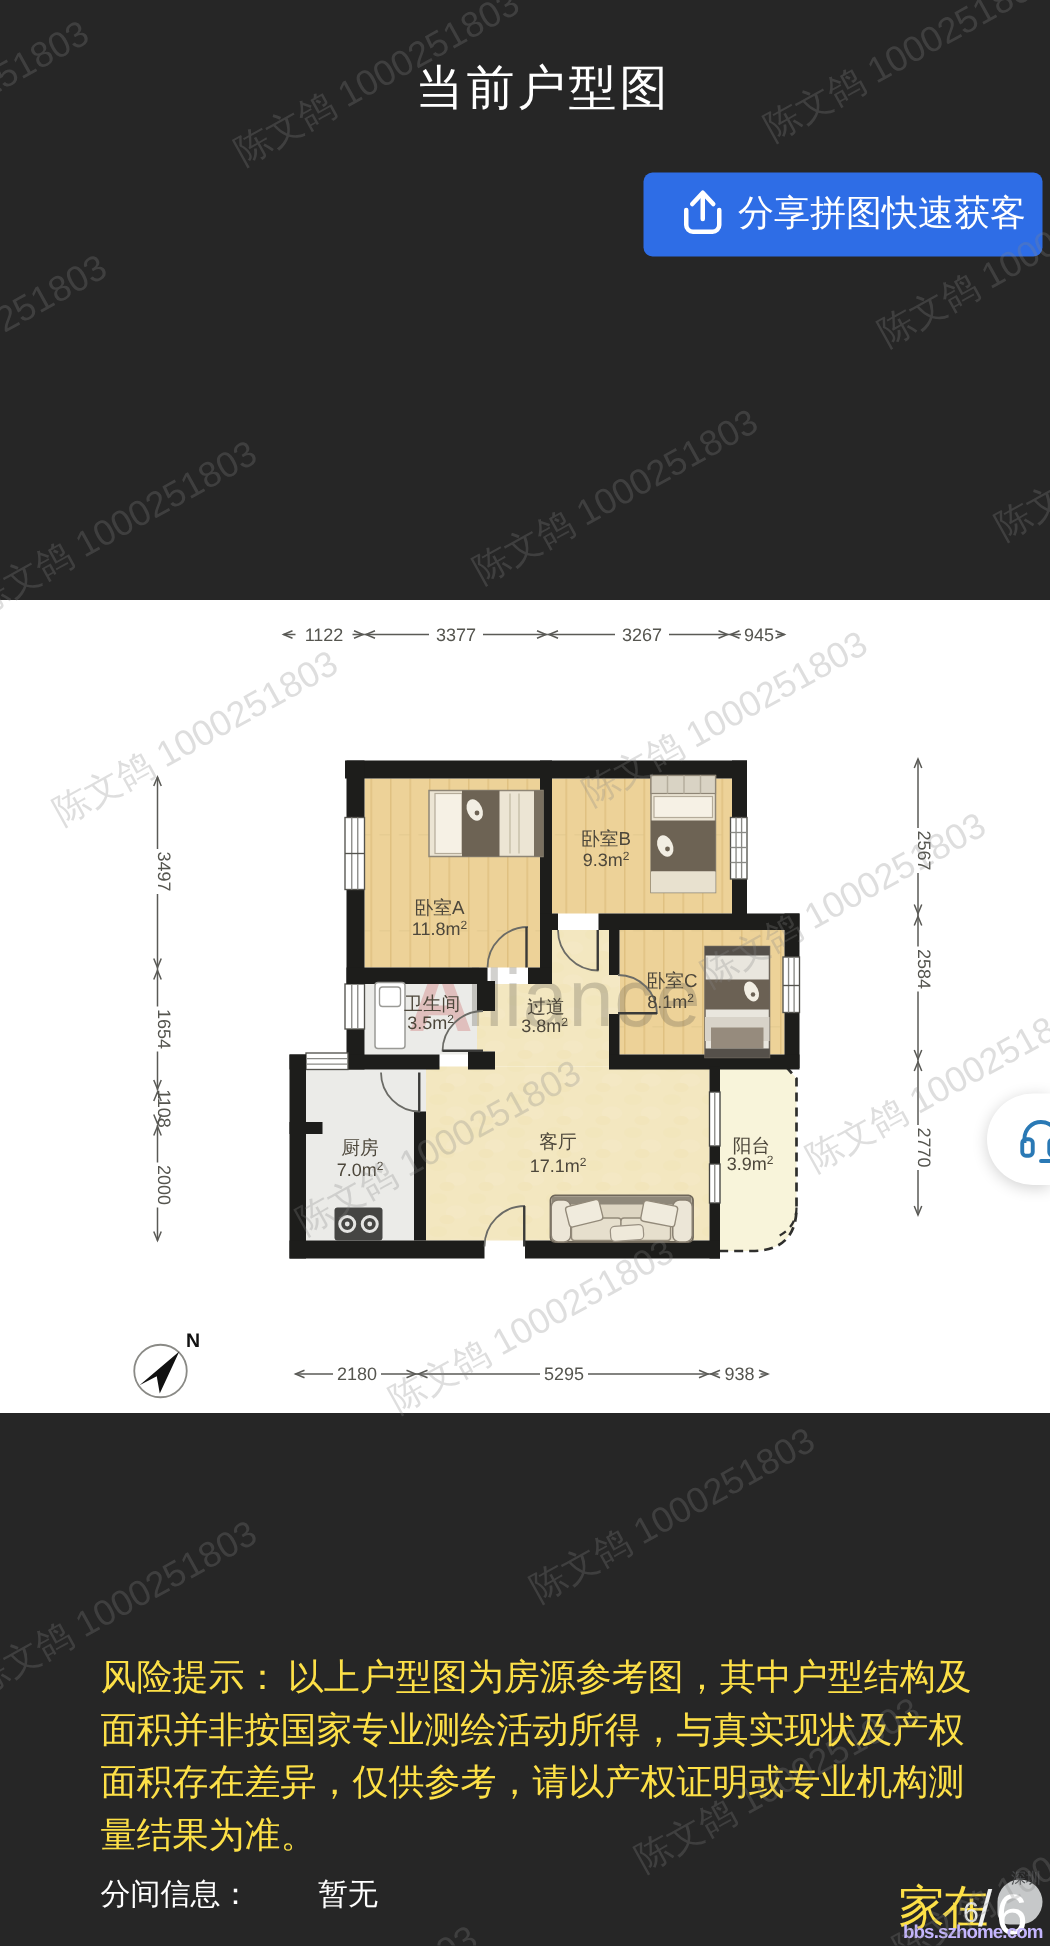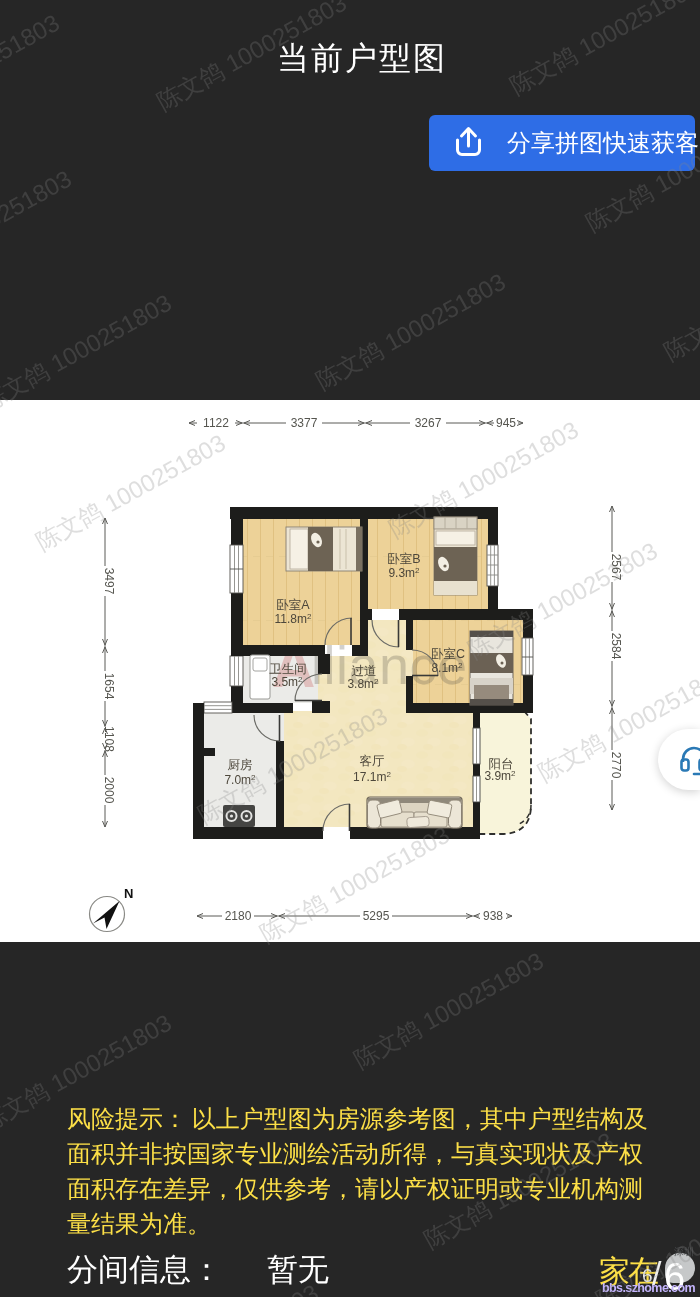--- a/index.html
+++ b/index.html
@@ -12,21 +12,21 @@
 
 <div class="abs" style="left:12px;top:37px;width:700px;text-align:center;color:#ffffff;font-size:32px;letter-spacing:2px;">当前户型图</div>
 
 <div class="abs" style="left:429px;top:115px;width:266px;height:56px;background:#2e6de6;border-radius:6px;">
 
   <svg class="abs" style="left:25px;top:10px;" width="30" height="35" viewBox="0 0 30 35">
     <path d="M3.5 15 v10 a4.5 4.5 0 0 0 4.5 4.5 h13 a4.5 4.5 0 0 0 4.5 -4.5 v-10" fill="none" stroke="#fff" stroke-width="3" stroke-linecap="round"></path>
     <path d="M14.5 21 V4.5" fill="none" stroke="#fff" stroke-width="3" stroke-linecap="round"></path>
     <path d="M7.5 11 L14.5 3.5 L21.5 11" fill="none" stroke="#fff" stroke-width="3" stroke-linecap="round" stroke-linejoin="round"></path>
   </svg>
-  <div class="abs" style="left:63px;top:0;height:56px;line-height:56px;color:#fff;font-size:24px;white-space:nowrap;margin-left:15px;">分享拼图快速获客</div>
+  <div class="abs" style="left:63px;top:0;height:56px;line-height:56px;color:#fff;font-size:24px;white-space:nowrap;">分享拼图快速获客</div>
 </div>
 
 <div class="abs" style="left:0;top:400px;width:700px;height:542px;background:#ffffff;overflow:hidden;">
 <svg style="margin-top:-2px;display:block;" width="700" height="545" viewBox="0 0 700 545" font-family="Liberation Sans, sans-serif">
 <defs>
 <pattern id="planks" width="13" height="64" patternUnits="userSpaceOnUse">
   <rect width="13" height="64" fill="#edd298"></rect>
   <rect x="0" y="0" width="1" height="64" fill="#e0c181"></rect>
   <rect x="6" y="30" width="7" height="1" fill="#e6cc92"></rect>
 </pattern>
@@ -384,21 +384,21 @@
   <svg class="abs" style="left:22px;top:16px;" width="34" height="32" viewBox="0 0 34 32">
     <path d="M3 17 v-3 a11 11 0 0 1 22 0 v3" fill="none" stroke="#2a79b5" stroke-width="2.6"></path>
     <rect x="1.5" y="14.5" width="7" height="11" rx="2.5" fill="none" stroke="#2a79b5" stroke-width="2.6"></rect>
     <rect x="19.5" y="14.5" width="7" height="11" rx="2.5" fill="none" stroke="#2a79b5" stroke-width="2.6"></rect>
     <path d="M14 29 h9" fill="none" stroke="#2a79b5" stroke-width="2.6" stroke-linecap="round"></path>
   </svg>
 </div>
 
 <div class="abs" style="left:67px;top:1101px;width:600px;color:#fde047;font-size:24px;line-height:35px;">风险提示： 以上户型图为房源参考图，其中户型结构及<br>面积并非按国家专业测绘活动所得，与真实现状及产权<br>面积存在差异，仅供参考，请以产权证明或专业机构测<br>量结果为准。</div>
 
-<div class="abs" style="left:67px;top:1249px;color:#ffffff;font-size:31px;">分间信息：<span style="margin-left:45px;">暂无</span></div>
+<div class="abs" style="left:67px;top:1249px;color:#ffffff;font-size:20px;">分间信息：<span style="margin-left:45px;">暂无</span></div>
 
 <div class="abs" style="left:596px;top:1240px;width:104px;height:57px;">
   <div class="abs" style="left:3px;top:11px;font-family:'Liberation Serif',serif;font-size:31px;color:#fde047;letter-spacing:-2px;">家在</div>
   <div class="abs" style="left:69px;top:13px;width:30px;height:30px;background:#c6c8c9;border-radius:50% 50% 50% 8px;"></div>
   <div class="abs" style="left:78px;top:5px;font-size:10px;color:#47494b;">深圳</div>
   <div class="abs" style="left:46px;top:25px;font-size:19px;color:#e8eaea;">6</div>
   <div class="abs" style="left:56px;top:14px;font-size:34px;color:#eff0f0;">/</div>
   <div class="abs" style="left:68px;top:16px;font-size:38px;color:#ffffff;">6</div>
 </div>
 

